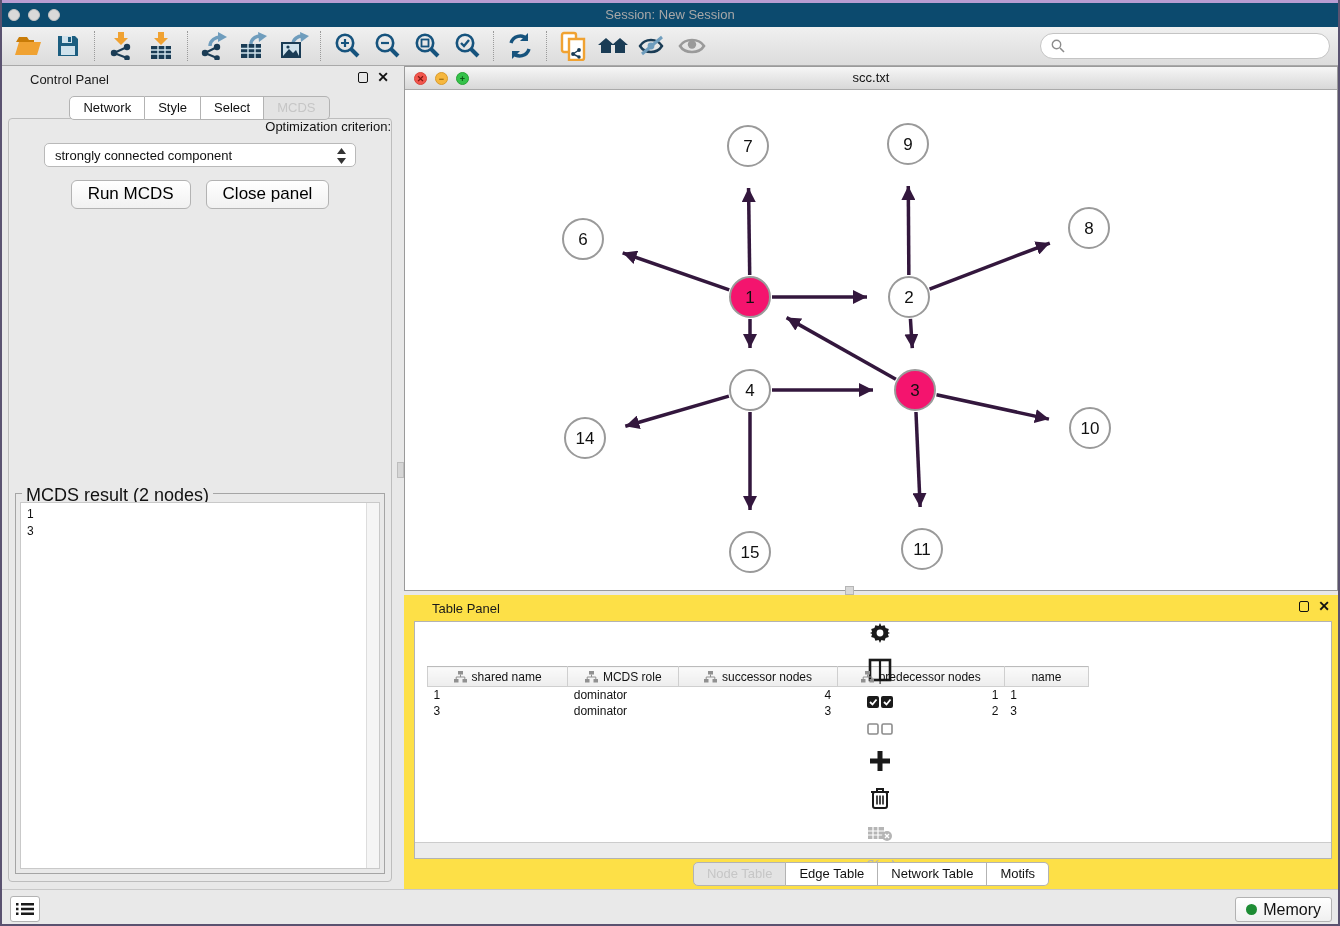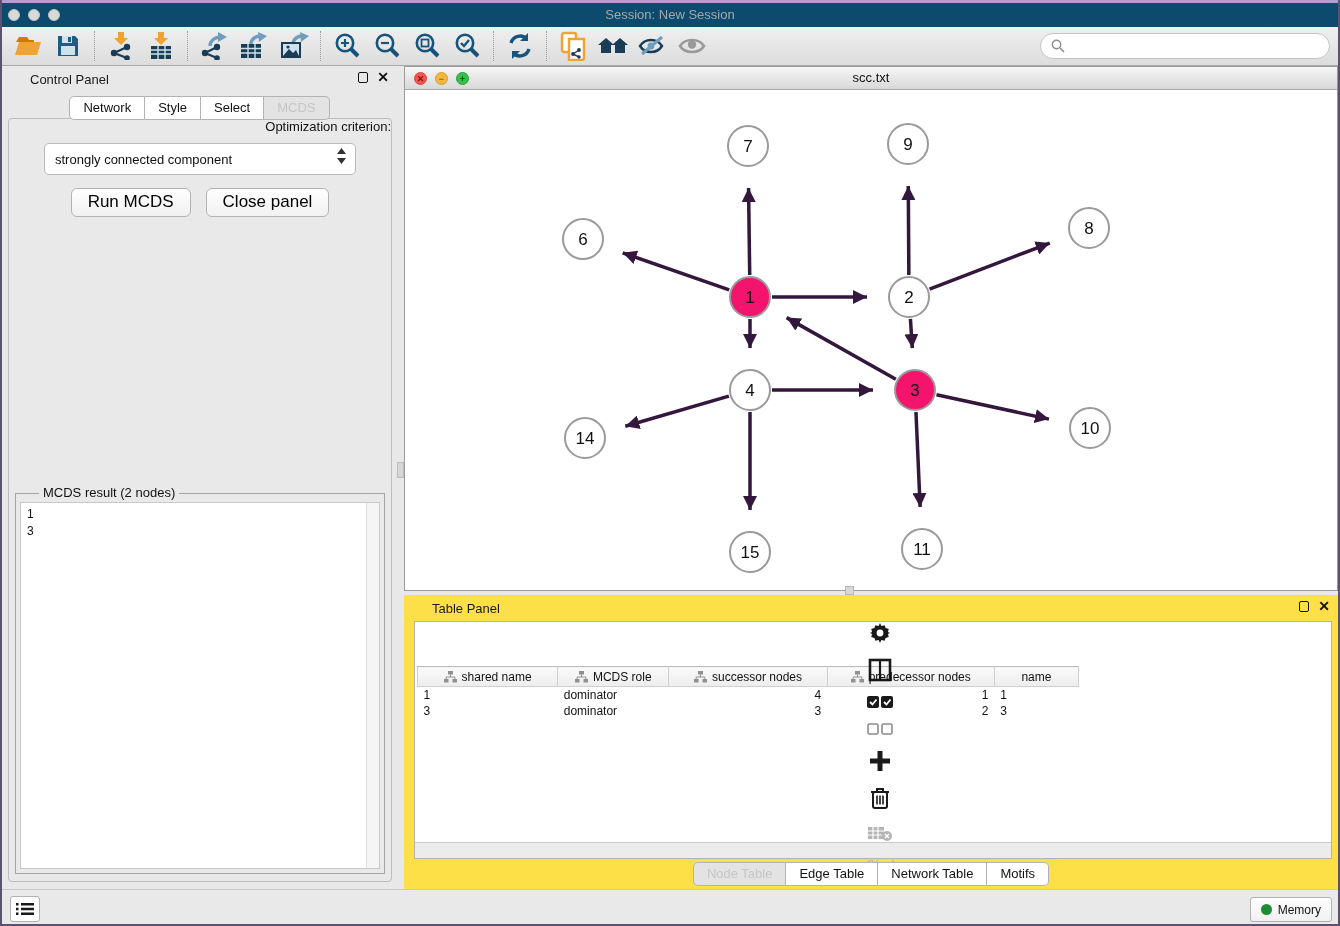--- a/index.html
+++ b/index.html
@@ -29,26 +29,26 @@
   .float-btn { width:10px; height:11px; border:1.5px solid #111; border-radius:2px; cursor:pointer; }
   .close-btn { font-size:14px; font-weight:bold; line-height:11px; cursor:pointer; }
   .cp-tabs { position:absolute; left:0; right:0; top:30px; display:flex; justify-content:center; z-index:2; }
   .tab { background:#fff; border:1px solid #b3b3b3; padding:3px 13px 4px; font-size:13px; cursor:pointer; }
   .tab:first-child { border-radius:5px 0 0 5px; }
   .tab:last-child { border-radius:0 5px 5px 0; }
   .tab + .tab { border-left:none; }
   .tab.selected { background:#e3e3e3; color:#c6c6c6; }
   .cp-body { position:absolute; left:6px; right:5px; top:52px; bottom:6px; background:#e9e9e9; border:1px solid #bdbdbd; border-radius:4px; }
   .opt-label { text-align:right; font-size:13px; }
-  .combo { position:relative; margin:9px auto 0; width:312px; height:32px; background:#fff; border:1px solid #b9b9b9; border-radius:5px; display:flex; align-items:center; padding:0 10px; font-size:13px; cursor:pointer; }
+  .combo { position:relative; margin:9px auto 0; width:312px; height:24px; background:#fff; border:1px solid #b9b9b9; border-radius:5px; display:flex; align-items:center; padding:0 10px; font-size:13px; cursor:pointer; }
   .combo-arrows { position:absolute; right:8px; top:3px; }
   .btn-row { display:flex; justify-content:center; gap:15px; margin-top:13px; }
   .push-btn { background:linear-gradient(#ffffff,#f1f1f1); border:1px solid #b3b3b3; border-radius:6px; padding:3px 16px 4px; font-size:17px; cursor:pointer; }
   .result-box { position:absolute; left:6px; right:6px; top:374px; bottom:7px; border:1px solid #a5a5a5; padding:4px; }
-  .result-legend { position:absolute; top:-9px; left:23px; background:#e9e9e9; padding:0 4px; font-size:13px;text-align:right; }
+  .result-legend { position:absolute; top:-9px; left:6px; background:#e9e9e9; padding:0 4px; font-size:18px;text-align:right; }
   .result-area { position:absolute; inset:8px 4px 4px 4px; background:#fff; border:1px solid #c9c9c9; padding:3px 6px; font-size:12px; line-height:17px; overflow:hidden; }
   .result-scroll { position:absolute; top:0; right:0; bottom:0; width:13px; background:#f5f5f5; border-left:1px solid #ddd; }
 
   
   .gutter-handle { position:absolute; left:397px; top:462px; width:7px; height:16px; background:#d6d6d6; border:1px solid #bdbdbd; }
 
   
   .net-window { position:absolute; left:404px; top:66px; width:934px; height:525px; border:1px solid #9a9a9a; background:#fff; }
   .net-titlebar { position:relative; height:23px; background:linear-gradient(#f6f6f6,#d8d8d8); border-bottom:1px solid #aaa; }
   .lights { position:absolute; left:9px; top:5px; display:flex; gap:8px; }
@@ -60,32 +60,32 @@
   .net-canvas { position:absolute; left:0; top:23px; right:0; bottom:0; background:#fff; }
   .net-resize { position:absolute; left:440px; bottom:-5px; width:9px; height:9px; background:#d8d8d8; border:1px solid #b5b5b5; }
 
   
   .table-panel { position:absolute; left:404px; top:595px; width:934px; height:294px; background:#fde047; }
   .tp-content { position:absolute; left:10px; right:6px; top:26px; bottom:30px; background:#fff; border:1px solid #b3b3b3; }
   .tp-toolbar { height:44px; display:flex; align-items:center; padding-left:14px; gap:14px;flex-direction:column; }
   .tp-icon { width:26px; height:26px; display:flex; align-items:center; justify-content:center; cursor:pointer; }
   .tp-icon.disabled { cursor:default; }
   .fx-label { font-family:"DejaVu Serif","Liberation Serif",serif; font-style:italic; font-size:19px; color:#b5b5b5; }
-  table.node-table { border-collapse:collapse; width:662px; margin-left:2px; font-size:12px; }
+  table.node-table { border-collapse:collapse; width:662px; margin-left:12px; font-size:12px; }
   .node-table th { background:linear-gradient(#fafafa,#ededed); border:1px solid #cfcfcf; border-top:1px solid #bbb; font-weight:normal; font-size:12px; height:20px; padding:0 4px; white-space:nowrap; }
   .node-table th .th-inner { display:flex; align-items:center; justify-content:center; gap:5px; }
   .node-table td { height:16px; padding:0 6px; white-space:nowrap; }
   .al { text-align:left; } .ar { text-align:right; }
   .tp-hscroll { position:absolute; left:0; right:0; bottom:0; height:16px; background:#ececec; border-top:1px solid #ccc; }
   .tp-tabs { position:absolute; left:0; right:0; bottom:3px; display:flex; justify-content:center; }
 
   
   .statusbar { position:absolute; left:0; right:0; top:889px; height:37px; background:#e9e9e9; border-top:1px solid #c8c8c8; }
   .list-btn { position:absolute; left:10px; top:6px; width:30px; height:26px; background:#fff; border:1px solid #b2b2b2; border-radius:3px; display:flex; align-items:center; justify-content:center; cursor:pointer; }
-  .memory-btn { position:absolute; right:8px; top:7px; height:25px; background:linear-gradient(#ffffff,#f0f0f0); border:1px solid #b2b2b2; border-radius:3px; display:flex; align-items:center; gap:6px; padding:0 10px; font-size:12px; cursor:pointer; }
+  .memory-btn { position:absolute; right:8px; top:7px; height:25px; background:linear-gradient(#ffffff,#f0f0f0); border:1px solid #b2b2b2; border-radius:3px; display:flex; align-items:center; gap:6px; padding:0 10px; font-size:16px; cursor:pointer; }
   .mem-dot { width:11px; height:11px; border-radius:50%; background:#1d8c34; }
 </style>
 </head>
 <body>
 
 <div class="top-accent"></div>
 <div class="frame"></div>
 
 <div class="titlebar">
   <span class="mac-dot" style="left:8px"></span>

